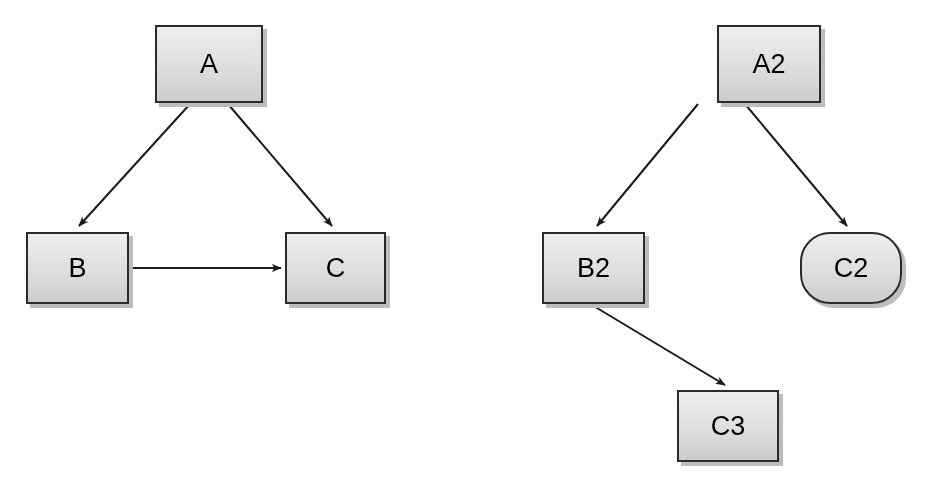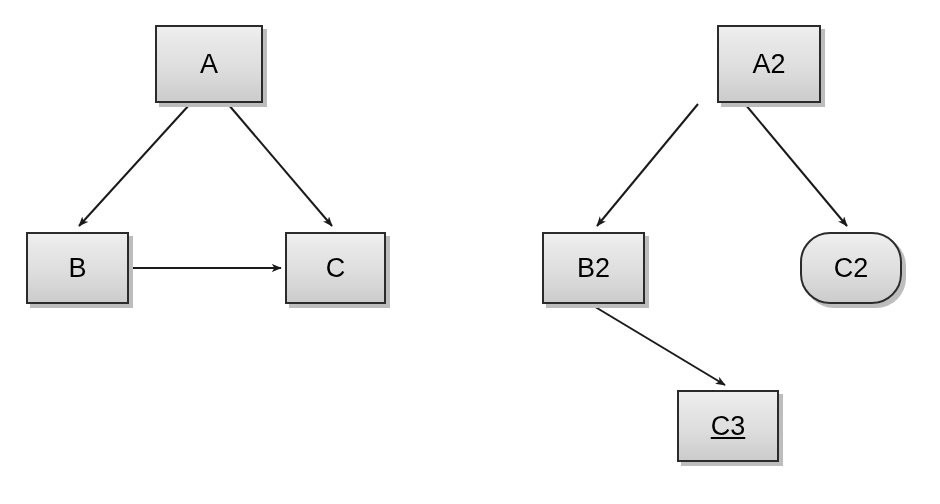--- a/index.html
+++ b/index.html
@@ -93,18 +93,18 @@
     </div>
 
     <div class="node" style="left:542px; top:232px; width:103px; height:72px;">
       <span class="node-label">B2</span>
     </div>
 
     <div class="node" style="left:800px; top:232px; width:102px; height:72px;border-radius:30px;">
       <span class="node-label">C2</span>
     </div>
 
-    <div class="node" style="left:677px; top:390px; width:102px; height:72px;text-decoration:underline;">
+    <div class="node" style="left:677px; top:390px; width:102px; height:72px;">
       <span class="node-label">C3</span>
     </div>
 
   </div>
 </div>
 
 </body></html>

